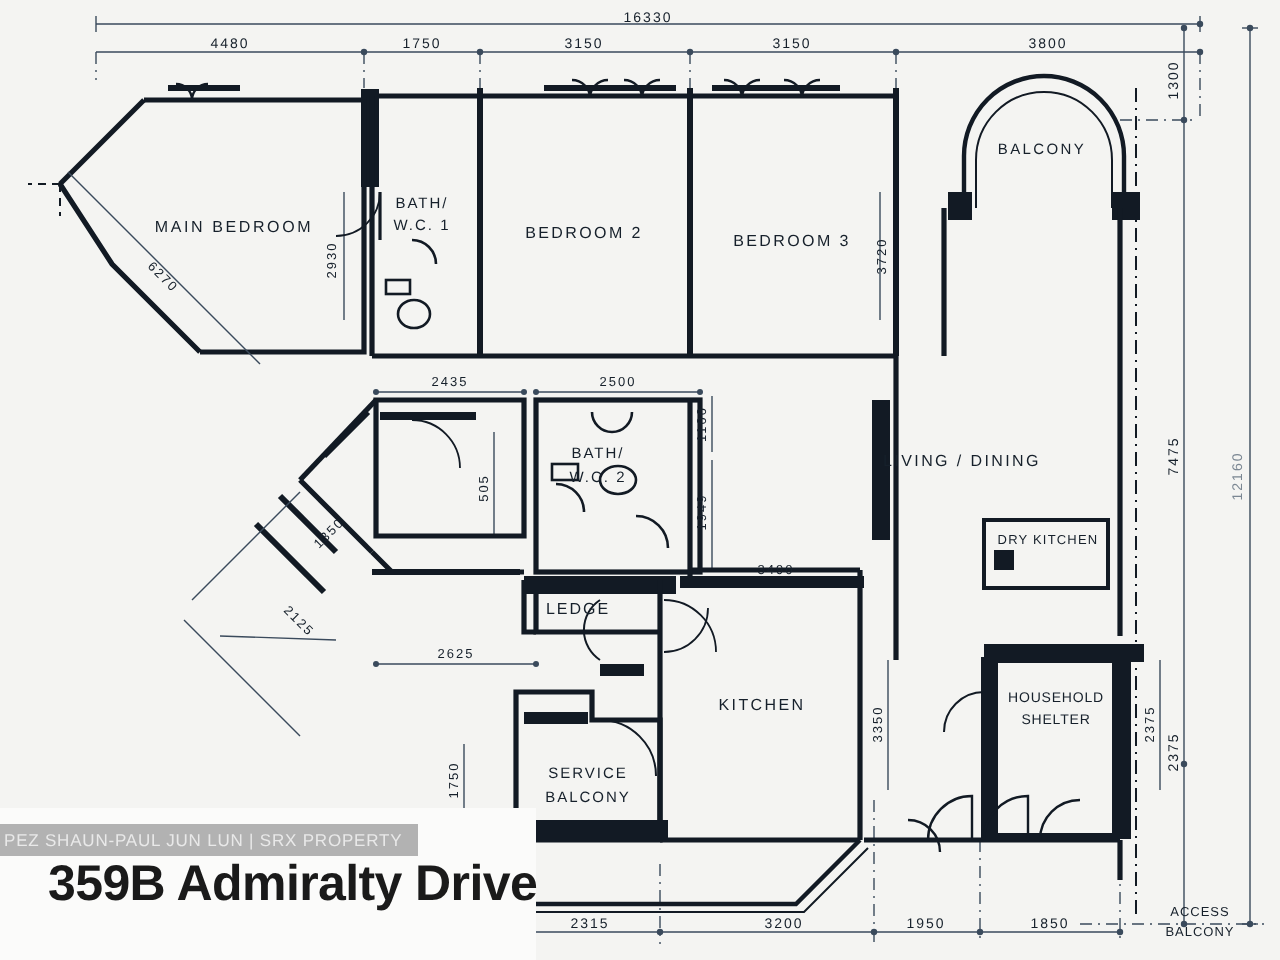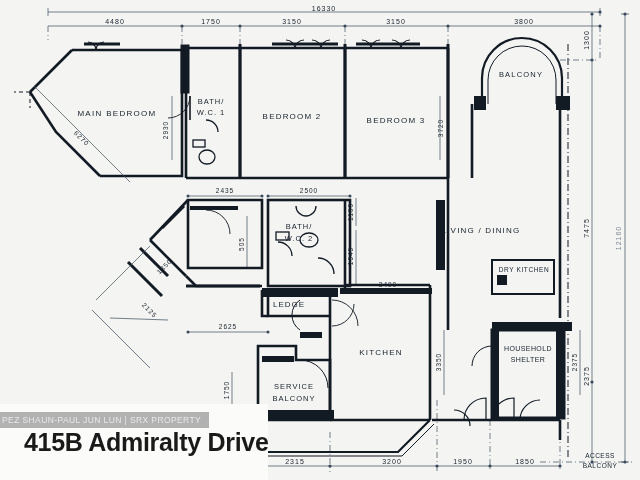--- a/index.html
+++ b/index.html
@@ -328,13 +328,13 @@
     <text x="294" y="401" font-size="7.5" text-anchor="middle" letter-spacing="1">BALCONY</text>
     <text x="528" y="351" font-size="7" text-anchor="middle" letter-spacing=".4">HOUSEHOLD</text>
     <text x="528" y="362" font-size="7" text-anchor="middle" letter-spacing=".4">SHELTER</text>
     <text x="600" y="458" font-size="6.5" text-anchor="middle" letter-spacing=".5">ACCESS</text>
     <text x="600" y="468" font-size="6.5" text-anchor="middle" letter-spacing=".5">BALCONY</text>
   </g>
 </svg>
 
 <div class="plate"></div>
 <div class="watermark">PEZ SHAUN-PAUL JUN LUN | SRX PROPERTY</div>
-<div class="addr">415B Admiralty Drive</div>
+<div class="addr">359B Admiralty Drive</div>
 
 </body></html>

